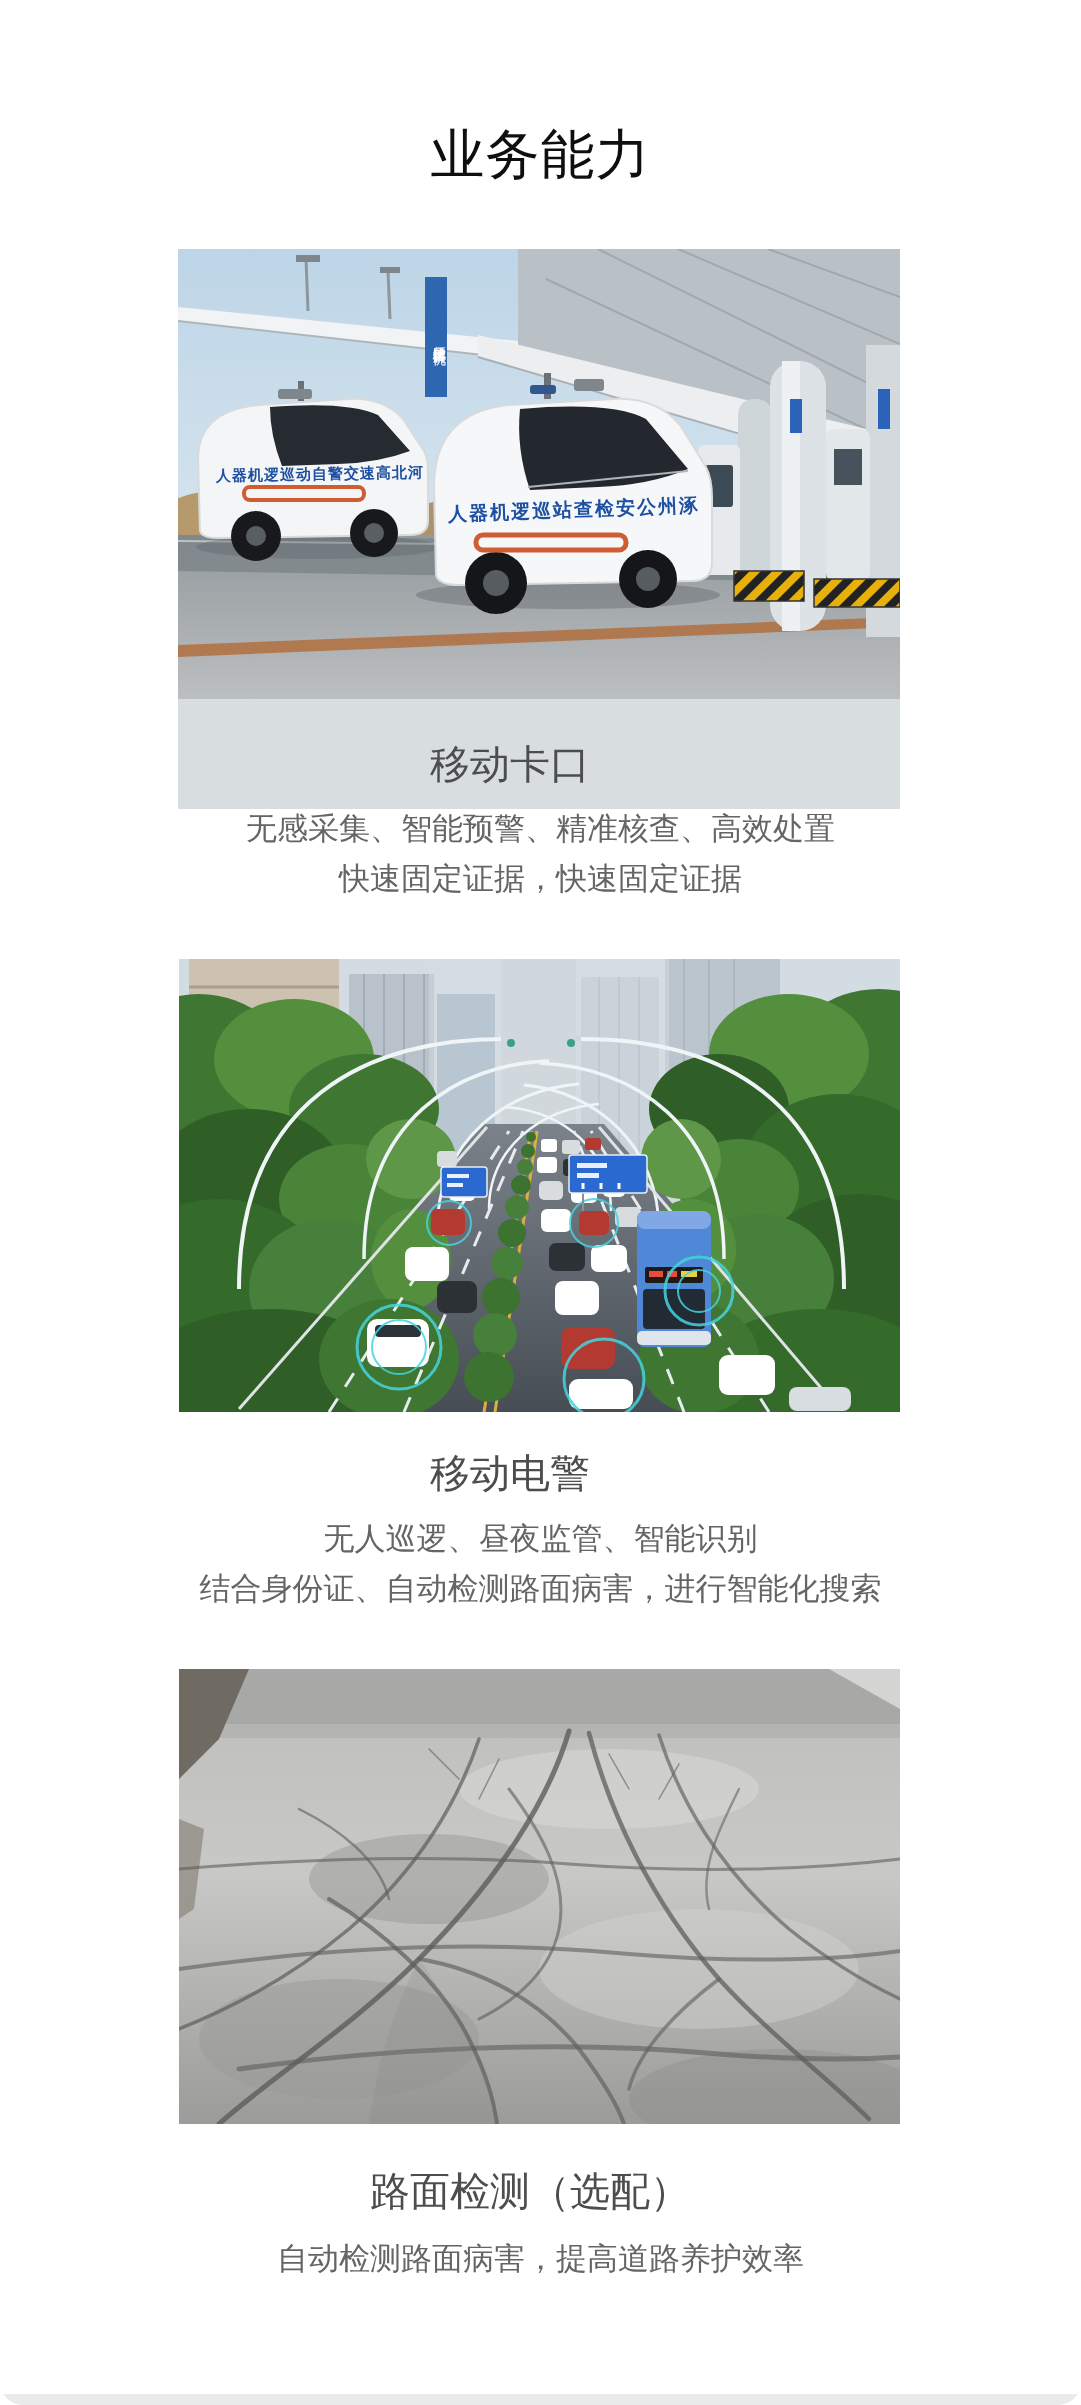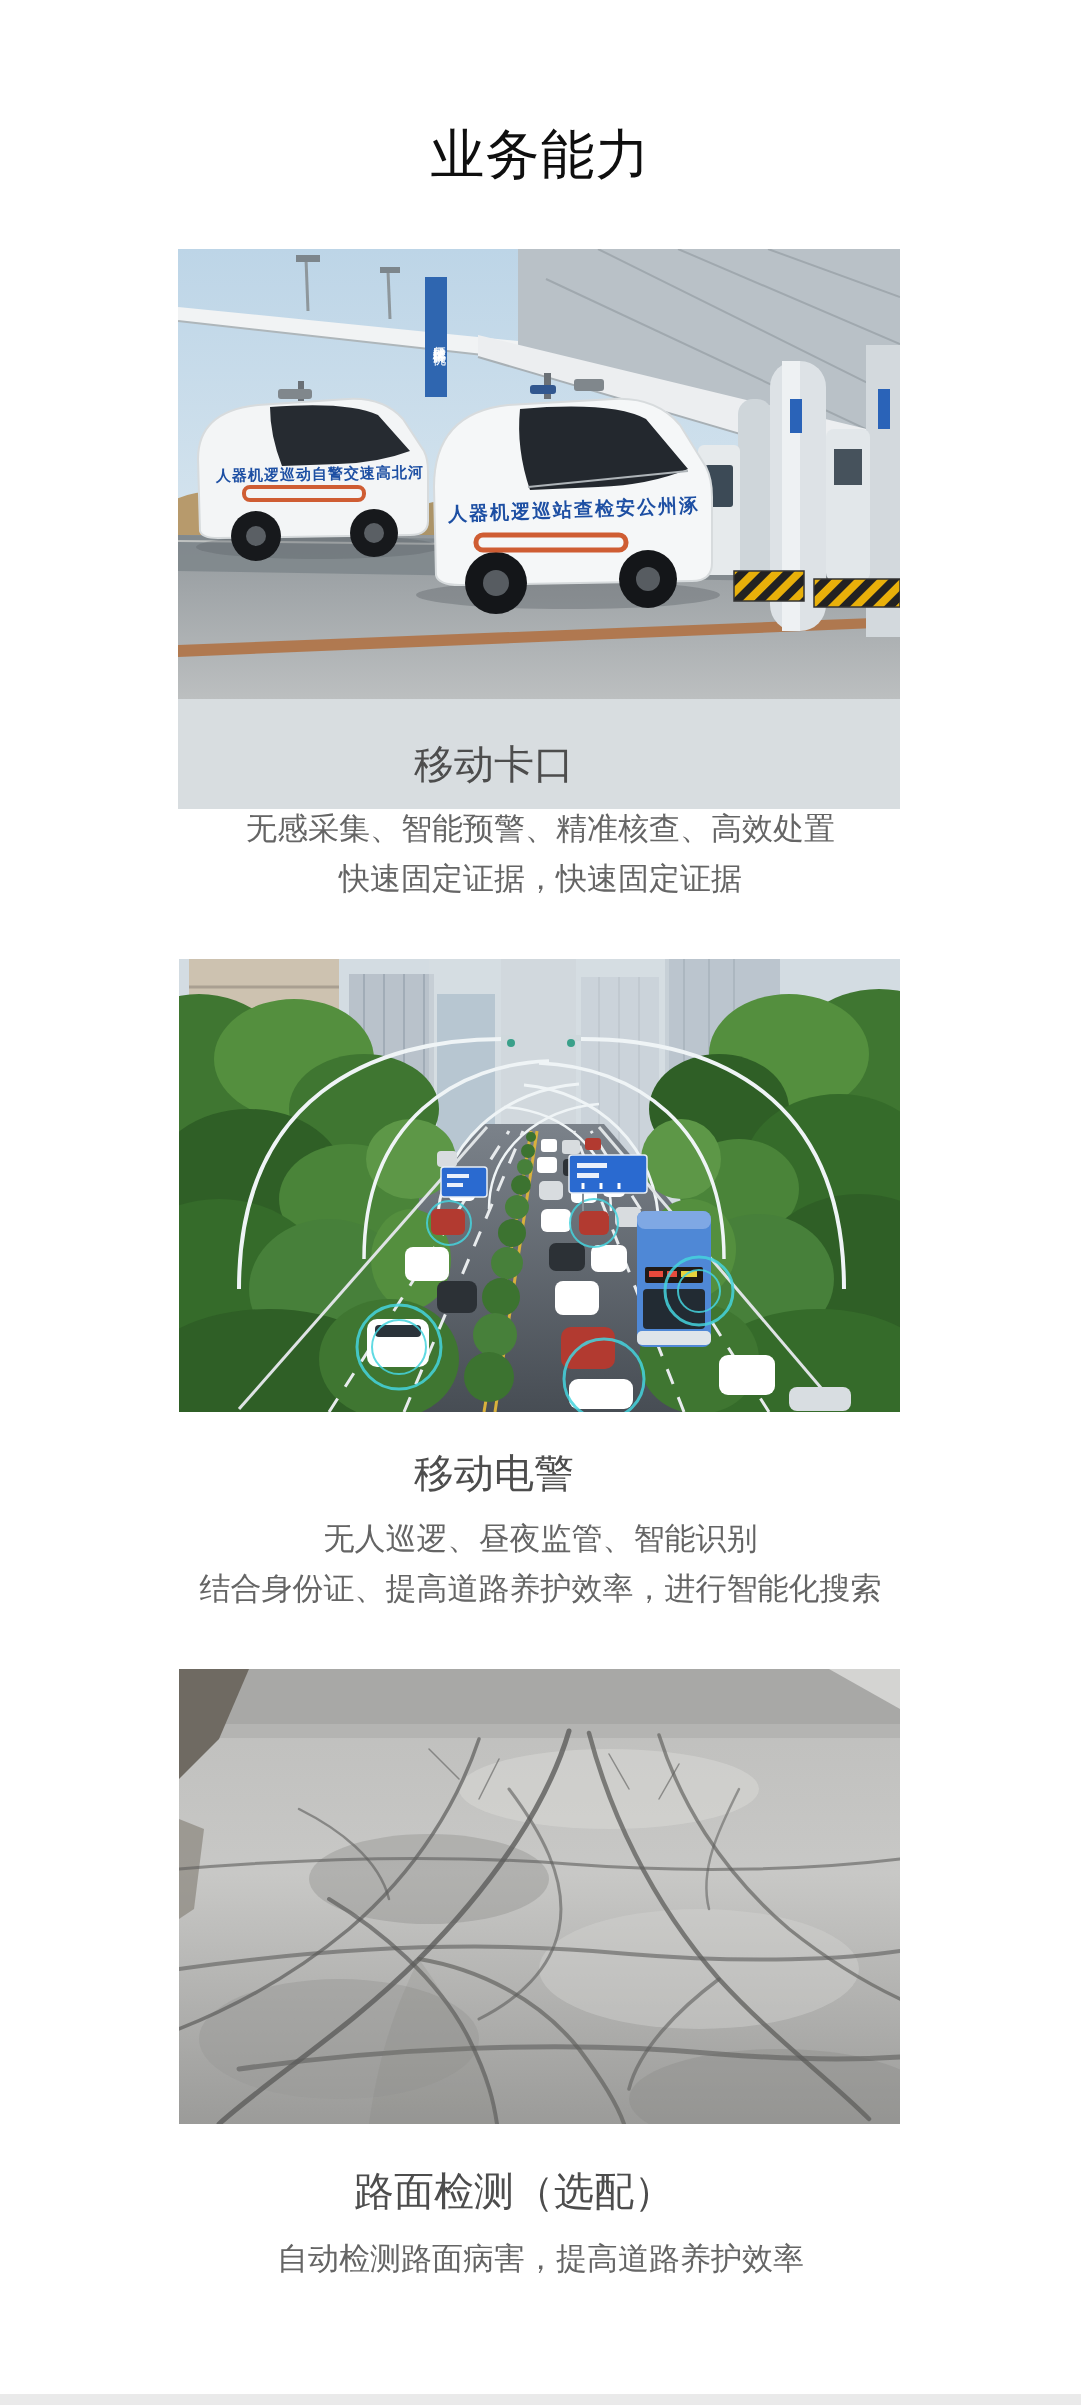--- a/index.html
+++ b/index.html
@@ -1,34 +1,35 @@
 <!DOCTYPE html>
 <html><head>
 <meta charset="utf-8">
 <style>
   html,body{margin:0;padding:0;background:#ffffff;}
   .page{
     position:relative;width:1081px;height:2405px;margin:0 auto;
     background:#ffffff;overflow:hidden;
     font-family:"Liberation Sans",sans-serif;
+    border-radius:23px;
   }
   .page-title{
     position:absolute;top:122px;left:0;width:1081px;margin:0;
     text-align:center;font-size:54px;line-height:64px;font-weight:400;
     color:#0f0f0f;letter-spacing:1px;
   }
   .photo{
     position:absolute;overflow:hidden;background:#d8dde0;
   }
   .photo svg{position:absolute;left:0;top:0;display:block;}
   .photo-1{left:178px;top:249px;width:722px;height:560px;}
   .photo-2{left:179px;top:959px;width:721px;height:453px;}
   .photo-3{left:179px;top:1669px;width:721px;height:455px;}
   .cap-heading{
-    position:absolute;left:0;width:988px;margin:0;
+    position:absolute;left:16px;width:988px;margin:0;
     text-align:center;font-size:40px;line-height:52px;font-weight:400;
     color:#4d4d4d;
   }
   .h-1{top:738px;} .h-2{top:1447px;text-align:center;} .h-3{top:2165px;padding-left:20px;}
   .cap-desc{
     position:absolute;left:0;width:1081px;margin:0;
     text-align:center;font-size:31px;line-height:50px;font-weight:400;
     color:#656565;
     font-family:Liberation Mono, monospace;
   }
@@ -333,21 +334,21 @@
         <line x1="440" y1="224" x2="440" y2="230" stroke="#ffffff" stroke-width="3"></line>
         <rect x="262" y="208" width="46" height="30" rx="3" fill="#2a6ad0" stroke="#e8eef5" stroke-width="1.5"></rect>
         <rect x="268" y="215" width="22" height="4" fill="#ffffff" opacity="0.9"></rect>
         <rect x="268" y="224" width="16" height="4" fill="#ffffff" opacity="0.9"></rect>
       </g>
     </svg>
   </div>
   <h2 class="cap-heading h-2">移动电警</h2>
   <div class="cap-desc d-2">
     <p>无人巡逻、昼夜监管、智能识别</p>
-    <p>结合身份证、提高道路养护效率，进行智能化搜索</p>
+    <p>结合身份证、自动检测路面病害，进行智能化搜索</p>
   </div>
 
   <div class="photo photo-3">
     <svg viewBox="0 0 721 455" width="721" height="455">
       <defs>
         <linearGradient id="s3g" x1="0" y1="0" x2="0" y2="1">
           <stop offset="0" stop-color="#bdbdbb"></stop>
             <stop offset="0.45" stop-color="#c8c8c6"></stop>
             <stop offset="1" stop-color="#9b9b99"></stop>
         </linearGradient>

